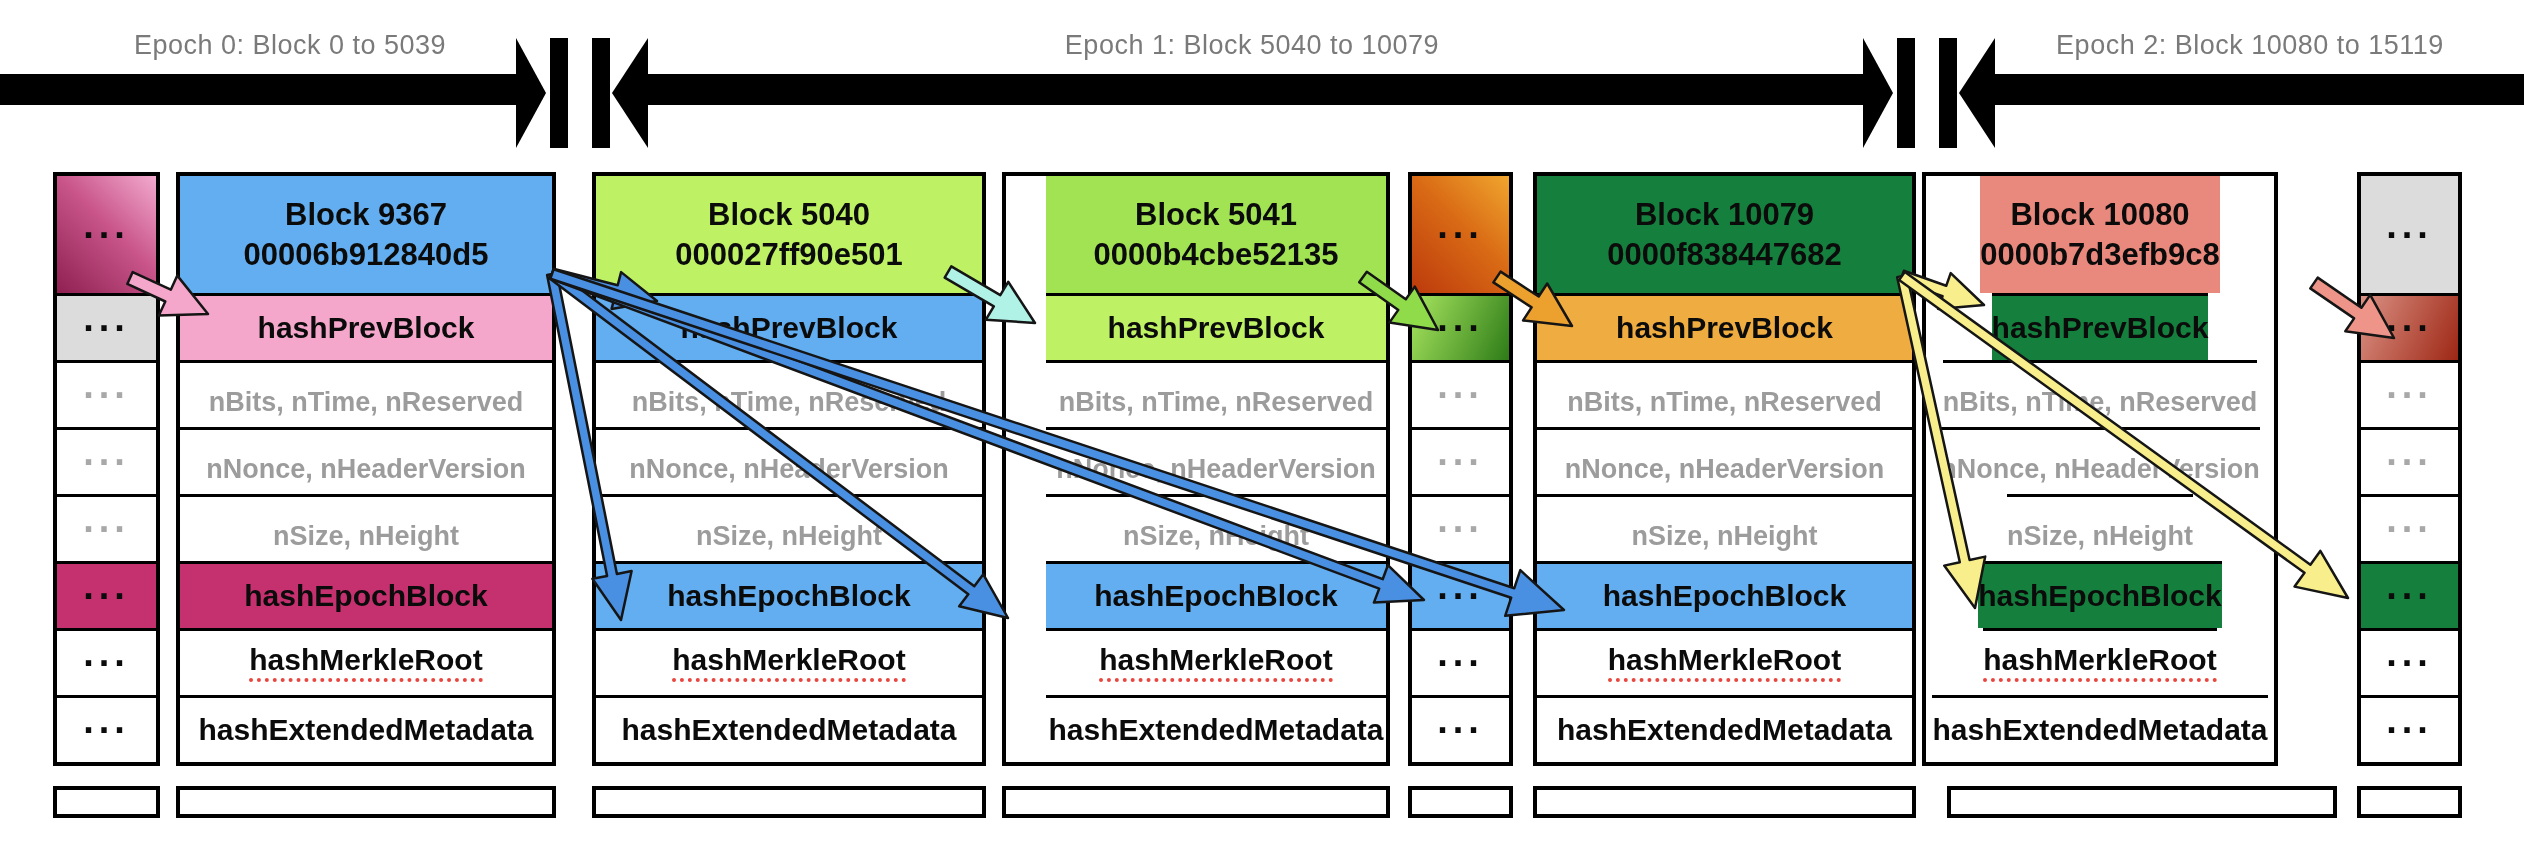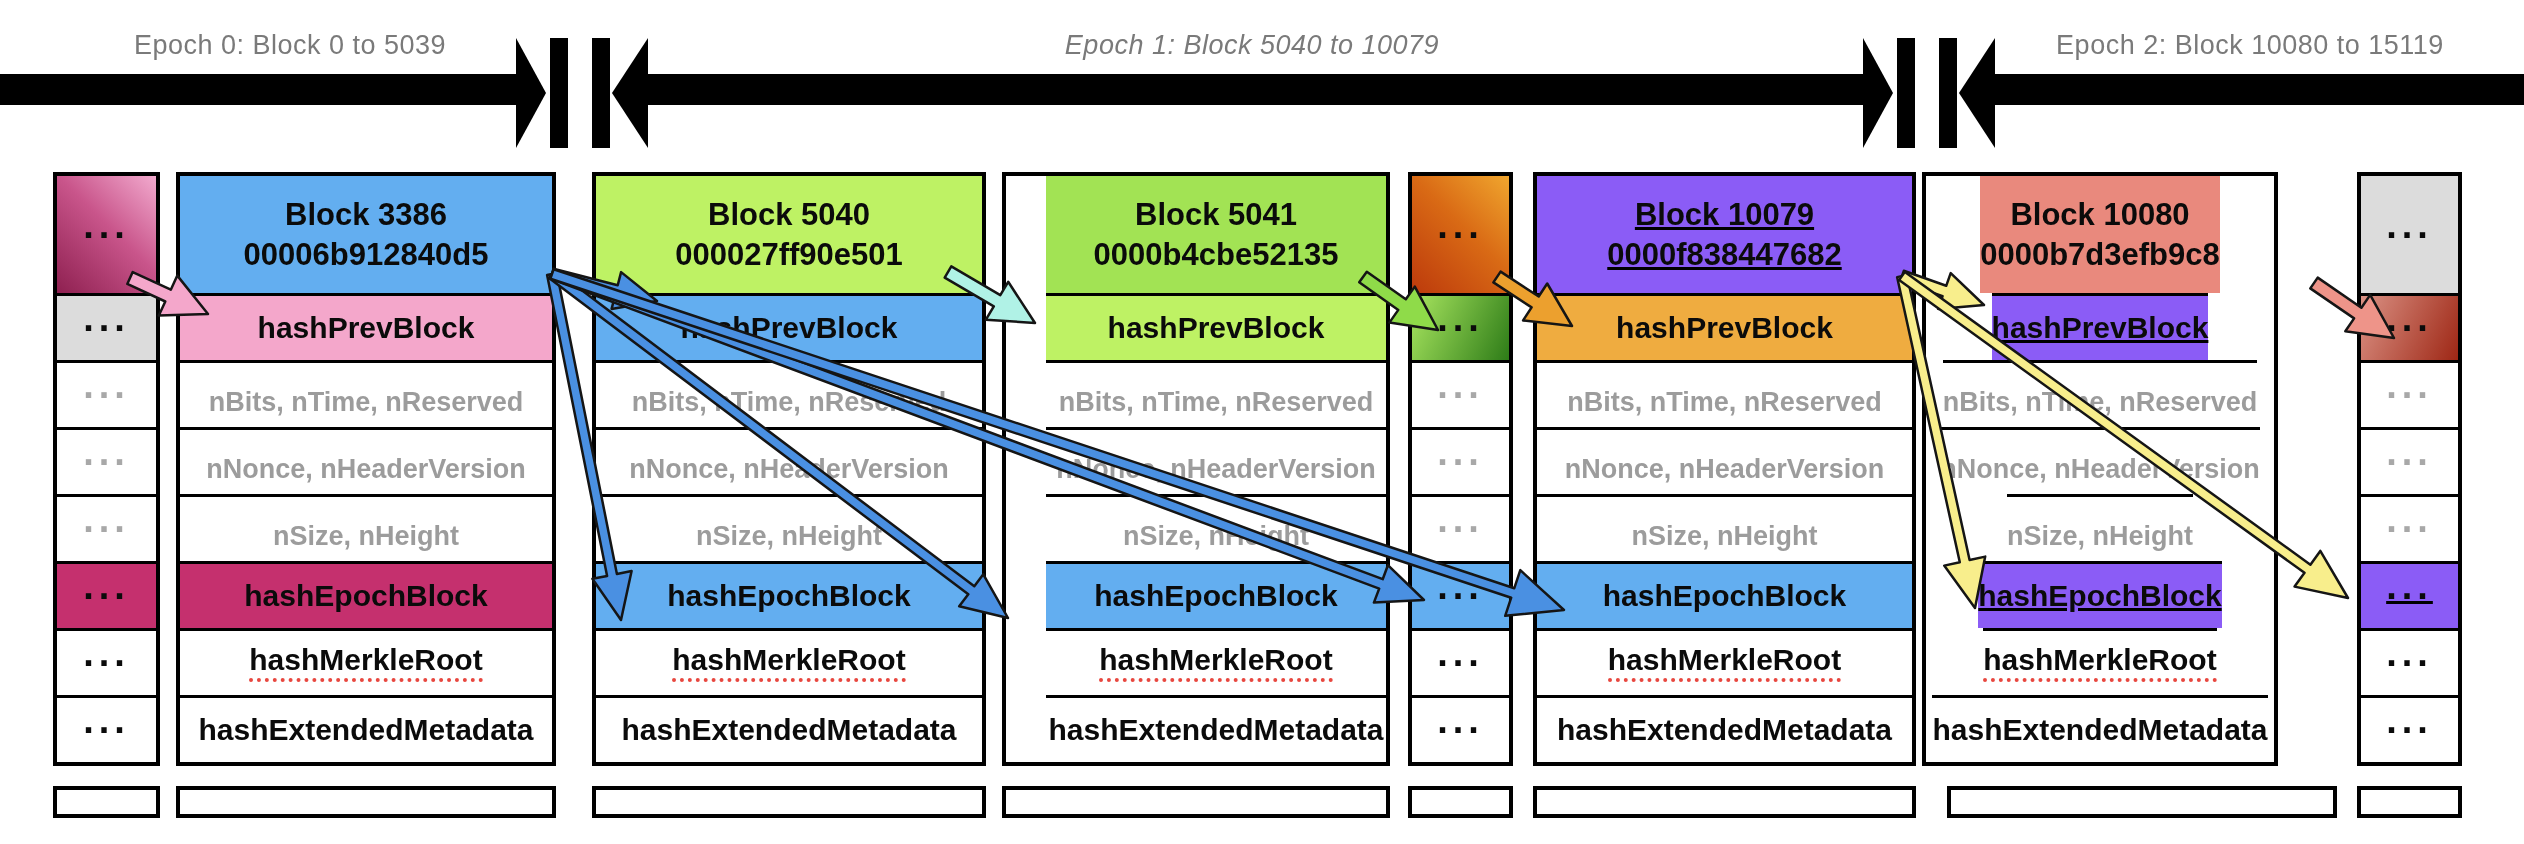--- a/index.html
+++ b/index.html
@@ -22,37 +22,37 @@
   .dots{font-size:38px;font-weight:800;letter-spacing:5px;line-height:0.35;
         transform:translateY(-9px);}
   .footer-cell{position:absolute;top:786px;height:32px;border:4px solid #000;
                background:#fff;box-sizing:border-box;}
   
   .t-black{color:#0b0b0b;} .t-gray{color:#9c9c9c;margin-top:15px;} .t-light{color:#a8a8a8;}
   
   .u-red{border-bottom:4px dotted #e8473f;padding-bottom:3px;}
   
   .bg-blue{background:#63aef0;} .bg-cyan{background:#bef264;text-align:center;}
-  .bg-green{background:#a2e354;} .bg-yellow{background:#8b5cf6;text-decoration:underline;}
+  .bg-green{background:#a2e354;} .bg-yellow{background:#15803d;}
   .bg-orange{background:#efac40;} .bg-salmon{background:#e9897d;}
   .bg-pink{background:#f4a7cb;} .bg-magenta{background:#c5306e;}
   .bg-gray{background:#dcdcdc;} .bg-white{background:#ffffff;}
   .bg-gradMagenta{background:linear-gradient(45deg,#8e2050 0%,#c9558b 55%,#f2aace 100%);}
   .bg-gradOrange{background:linear-gradient(45deg,#bc3a0c 0%,#d96a15 55%,#f0a62e 100%);}
   .bg-gradGreen{background:linear-gradient(115deg,#a8e55f 0%,#2e7c18 100%);}
   .bg-gradRed{background:linear-gradient(115deg,#da9184 0%,#9e2715 100%);}
   
   #overlay{position:absolute;inset:0;z-index:5;pointer-events:none;}
 </style>
 </head>
 <body>
 
 <div id="stage">
   <div class="epoch-label" style="left:-120px;">Epoch 0: Block 0 to 5039</div>
-  <div class="epoch-label" style="left:842px;font-style:italic;">Epoch 1: Block 5040 to 10079</div>
+  <div class="epoch-label" style="left:842px;">Epoch 1: Block 5040 to 10079</div>
   <div class="epoch-label" style="left:1840px;">Epoch 2: Block 10080 to 15119</div>
 
   <svg id="overlay" width="2524" height="844" viewBox="0 0 2524 844">
       <rect x="0" y="74" width="516" height="31" fill="#000000"></rect>
       <rect x="648" y="74" width="1215" height="31" fill="#000000"></rect>
       <rect x="1995" y="74" width="529" height="31" fill="#000000"></rect>
       <g>
         <polygon points="516,38 516,148 546,93" fill="#000000"></polygon>
         <rect x="550" y="38" width="18" height="110" fill="#000000"></rect>
         <rect x="592" y="38" width="18" height="110" fill="#000000"></rect>
@@ -100,21 +100,21 @@
       <div class="cell row bg-white">
         <span class="dots t-black">...</span>
       </div>
       <div class="cell row bg-white">
         <span class="dots t-black">...</span>
       </div>
     </div>
     <div class="footer-cell" style="left: 53px; width: 107px;"></div>
     <div class="col" style="left: 176px; width: 380px;">
       <div class="cell header bg-blue">
-        <div class="htitle">Block 3386</div>
+        <div class="htitle">Block 9367</div>
         <div class="htitle">00006b912840d5</div>
       </div>
       <div class="cell row bg-pink">
         <span class="label t-black">hashPrevBlock</span>
       </div>
       <div class="cell row bg-white">
         <span class="label small t-gray">nBits, nTime, nReserved</span>
       </div>
       <div class="cell row bg-white">
         <span class="label small t-gray">nNonce, nHeaderVersion</span>

